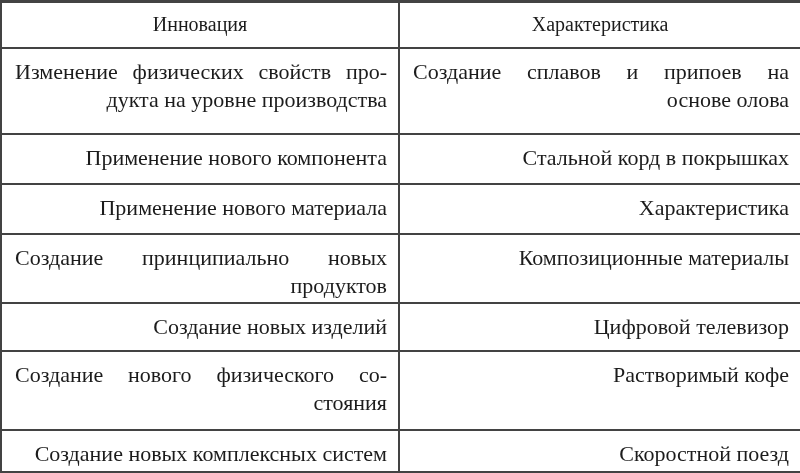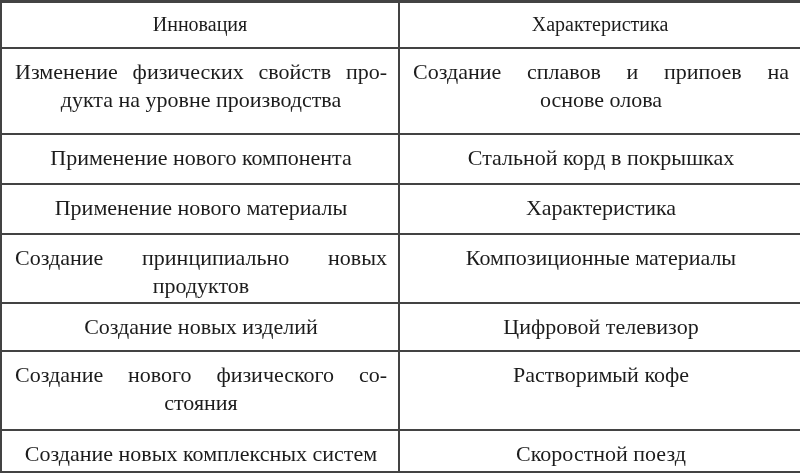--- a/index.html
+++ b/index.html
@@ -39,21 +39,21 @@
     padding: 9px 11px 0 13px;
     overflow: hidden;
   }
   
   .jl {
     text-align: justify;
     text-align-last: justify;
   }
   
   .nl {
-    text-align: center;
+    text-align: right;
   }
   tr.rh  { height: 46px; }
   tr.r1  { height: 85px; }
   tr.r2  { height: 49px; }
   tr.r3  { height: 49px; }
   tr.r4  { height: 63px; font-family: Liberation Serif, serif; }
   tr.r5  { height: 47px; }
   tr.r6  { height: 78px; }
   tr.r7  { height: 41px; }
   col.c1 { width: 398px; }
@@ -87,21 +87,21 @@
     <tr class="r2">
       <td class="cell">
         <div class="nl">Применение нового компонента</div>
       </td>
       <td class="cell">
         <div class="nl">Стальной корд в покрышках</div>
       </td>
     </tr>
     <tr class="r3">
       <td class="cell">
-        <div class="nl">Применение нового материалы</div>
+        <div class="nl">Применение нового материала</div>
       </td>
       <td class="cell">
         <div class="nl">Характеристика</div>
       </td>
     </tr>
     <tr class="r4">
       <td class="cell">
         <div class="jl">Создание принципиально новых</div>
         <div class="nl">продуктов</div>
       </td>

